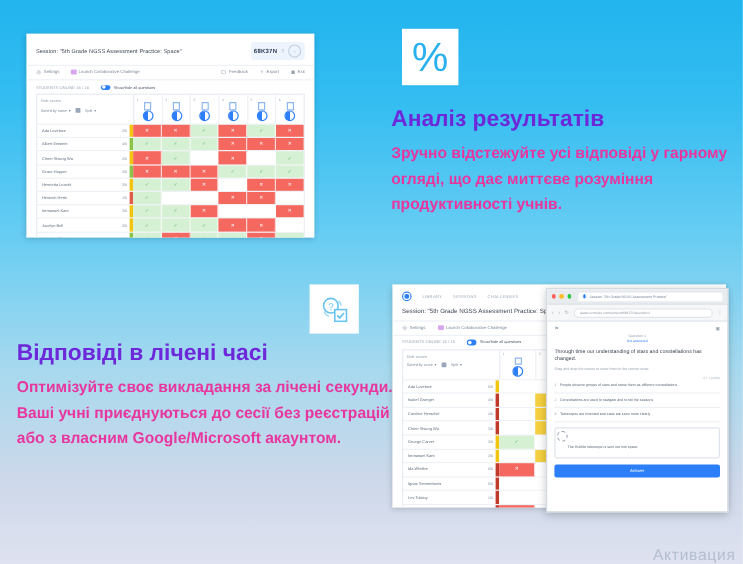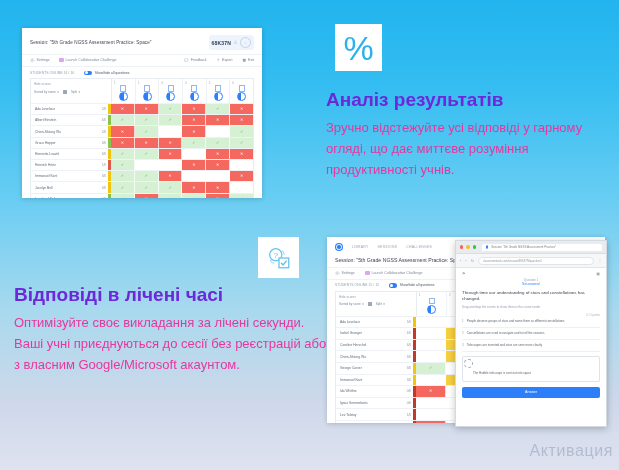--- a/index.html
+++ b/index.html
@@ -64,21 +64,21 @@
   .c-yel{background:#f5cf3f;}
   .x-gl{color:#fff;font-size:4px;line-height:1;}
   .v-gl{color:#5cb85c;font-size:4px;line-height:1;}
   .eye-gl{width:4.5px;height:3px;border-radius:50% 50% 50% 50%/60% 60% 40% 40%;border:.7px solid #8a7420;position:relative;}
   .eye-gl::after{content:"";position:absolute;left:1.3px;top:.5px;width:1.4px;height:1.4px;border-radius:50%;background:#8a7420;}
 
   
   #blk-analysis{position:absolute;left:326px;top:88px;width:280px;}
   #blk-live{position:absolute;left:14px;top:283px;width:316px;}
   .feat-h{font-size:19px;font-weight:bold;color:#6d28d9;margin:0 0 5px 0;line-height:1.25;}
-  .feat-p{font-size:13px;color:#e8369f;line-height:1.62;margin:0;}
+  .feat-p{font-size:13px;color:#e8369f;line-height:1.62;margin:0;font-weight:bold;}
 
   
   .ico-tile{position:absolute;background:#fff;display:flex;align-items:center;justify-content:center;}
   #tile-pct{left:335px;top:24px;width:47px;height:47px;}
   #tile-q{left:258px;top:237px;width:41px;height:41px;}
   .pct-gl{font-size:34px;color:#29b0ee;line-height:1;font-family:"Liberation Sans",sans-serif;}
 
   
   #shot-bot{left:327px;top:237px;width:278px;height:186px;}
   .b-nav{display:flex;align-items:center;gap:9px;padding:6px 8px 2px 8px;}
@@ -112,21 +112,21 @@
   .q-text{font-size:4.4px;color:#3a434f;line-height:1.35;margin:4px 0 3px 0;}
   .q-hint{font-size:3px;color:#97a2ae;margin-bottom:4px;}
   .q-pts{font-size:2.8px;color:#aab4bf;text-align:right;margin-bottom:3px;}
   .opt{display:flex;gap:3px;font-size:3px;color:#5e6975;line-height:1.3;margin-bottom:4px;padding-bottom:3px;border-bottom:.4px solid #eef1f4;}
   .opt-n{color:#9aa5b1;}
   .drag-zone{border:.5px solid #dfe4ea;border-radius:2px;padding:3px 4px 3px 10px;position:relative;margin-top:3px;}
   .drag-h{width:7px;height:7px;border-radius:50%;border:.6px dashed #9aa5b1;position:absolute;left:1px;top:2px;}
   .ans-btn{background:#2d7ff9;color:#fff;font-size:3.6px;text-align:center;padding:3.5px 0;border-radius:2px;margin-top:5px;}
 
   
-  #wm{position:absolute;right:6px;bottom:10px;font-size:16px;color:#9aa8bd;opacity:.62;letter-spacing:.6px;}
+  #wm{position:absolute;right:6px;bottom:0;font-size:13px;color:#9aa8bd;opacity:.62;letter-spacing:.6px;}
 </style>
 </head>
 <body>
 
 <div class="panel" id="shot-top">
   <div class="app-head">
     <div class="app-title">Session: "5th Grade NGSS Assessment Practice: Space"</div>
     <div class="code-pill">
       <span class="code-txt">68K37N</span>
       <span class="code-dots">⠿</span>

